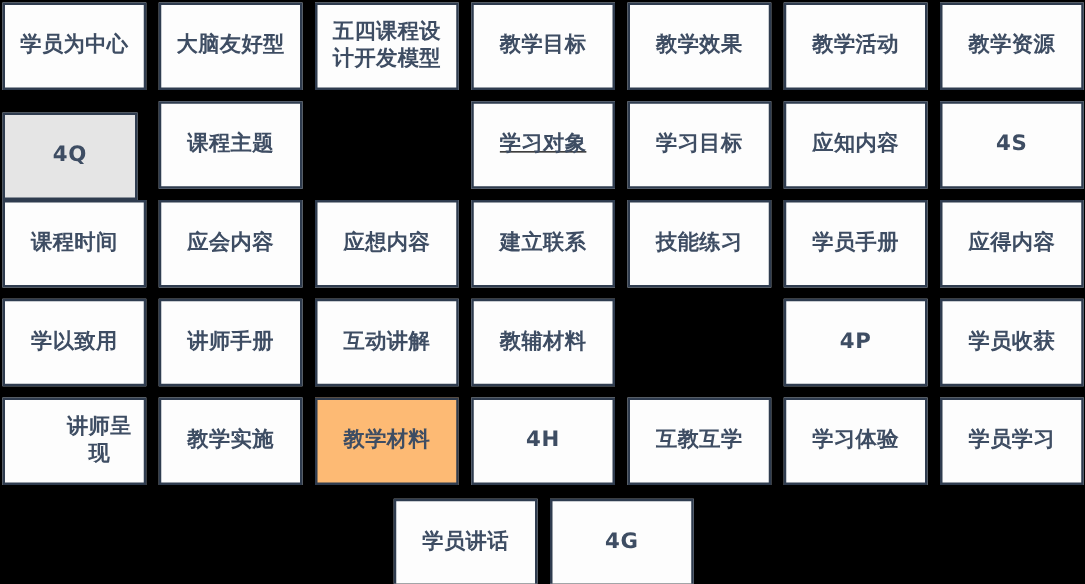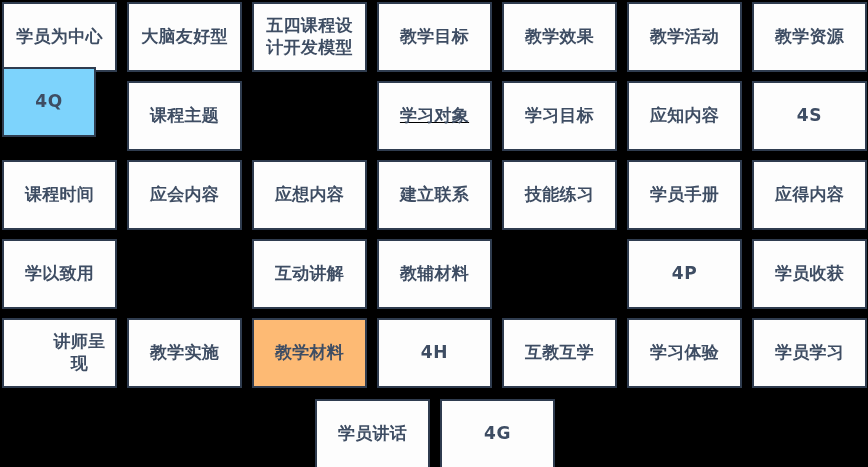--- a/index.html
+++ b/index.html
@@ -78,21 +78,21 @@
     </div>
     <div class="tile" style="left: 502px; top: 2px; width: 115px; height: 70px; background: rgb(253, 253, 253); border-color: rgb(47, 60, 79);">
       <span class="tile-label" style="color: rgb(62, 77, 99);">教学效果</span>
     </div>
     <div class="tile" style="left: 627px; top: 2px; width: 115px; height: 70px; background: rgb(253, 253, 253); border-color: rgb(47, 60, 79);">
       <span class="tile-label" style="color: rgb(62, 77, 99);">教学活动</span>
     </div>
     <div class="tile" style="left: 752px; top: 2px; width: 115px; height: 70px; background: rgb(253, 253, 253); border-color: rgb(47, 60, 79);">
       <span class="tile-label" style="color: rgb(62, 77, 99);">教学资源</span>
     </div>
-    <div class="tile code" style="left: 2px; top: 67px; width: 94px; height: 70px; background: #7dd3fc; border-color: rgb(47, 60, 79);">
+    <div class="tile code" style="left: 2px; top: 90px; width: 108px; height: 70px; background: #e5e5e5; border-color: rgb(47, 60, 79);">
       <span class="tile-label" style="color: rgb(62, 77, 99);">4Q</span>
     </div>
     <div class="tile" style="left: 127px; top: 81px; width: 115px; height: 70px; background: rgb(253, 253, 253); border-color: rgb(47, 60, 79);">
       <span class="tile-label" style="color: rgb(62, 77, 99);">课程主题</span>
     </div>
     <div class="tile" style="left: 377px; top: 81px; width: 115px; height: 70px; background: rgb(253, 253, 253); border-color: rgb(47, 60, 79); text-decoration: underline;">
       <span class="tile-label" style="color: rgb(62, 77, 99);">学习对象</span>
     </div>
     <div class="tile" style="left: 502px; top: 81px; width: 115px; height: 70px; background: rgb(253, 253, 253); border-color: rgb(47, 60, 79);">
       <span class="tile-label" style="color: rgb(62, 77, 99);">学习目标</span>
@@ -119,20 +119,23 @@
       <span class="tile-label" style="color: rgb(62, 77, 99);">技能练习</span>
     </div>
     <div class="tile" style="left: 627px; top: 160px; width: 115px; height: 70px; background: rgb(253, 253, 253); border-color: rgb(47, 60, 79);">
       <span class="tile-label" style="color: rgb(62, 77, 99);">学员手册</span>
     </div>
     <div class="tile" style="left: 752px; top: 160px; width: 115px; height: 70px; background: rgb(253, 253, 253); border-color: rgb(47, 60, 79);">
       <span class="tile-label" style="color: rgb(62, 77, 99);">应得内容</span>
     </div>
     <div class="tile" style="left: 2px; top: 239px; width: 115px; height: 70px; background: rgb(253, 253, 253); border-color: rgb(47, 60, 79);">
       <span class="tile-label" style="color: rgb(62, 77, 99);">学以致用</span>
+    </div>
+    <div class="tile" style="left: 127px; top: 239px; width: 115px; height: 70px; background: rgb(253, 253, 253); border-color: rgb(47, 60, 79);">
+      <span class="tile-label" style="color: rgb(62, 77, 99);">讲师手册</span>
     </div>
     <div class="tile" style="left: 252px; top: 239px; width: 115px; height: 70px; background: rgb(253, 253, 253); border-color: rgb(47, 60, 79);">
       <span class="tile-label" style="color: rgb(62, 77, 99);">互动讲解</span>
     </div>
     <div class="tile" style="left: 377px; top: 239px; width: 115px; height: 70px; background: rgb(253, 253, 253); border-color: rgb(47, 60, 79);">
       <span class="tile-label" style="color: rgb(62, 77, 99);">教辅材料</span>
     </div>
     <div class="tile code" style="left: 627px; top: 239px; width: 115px; height: 70px; background: rgb(253, 253, 253); border-color: rgb(47, 60, 79);">
       <span class="tile-label" style="color: rgb(62, 77, 99);">4P</span>
     </div>

